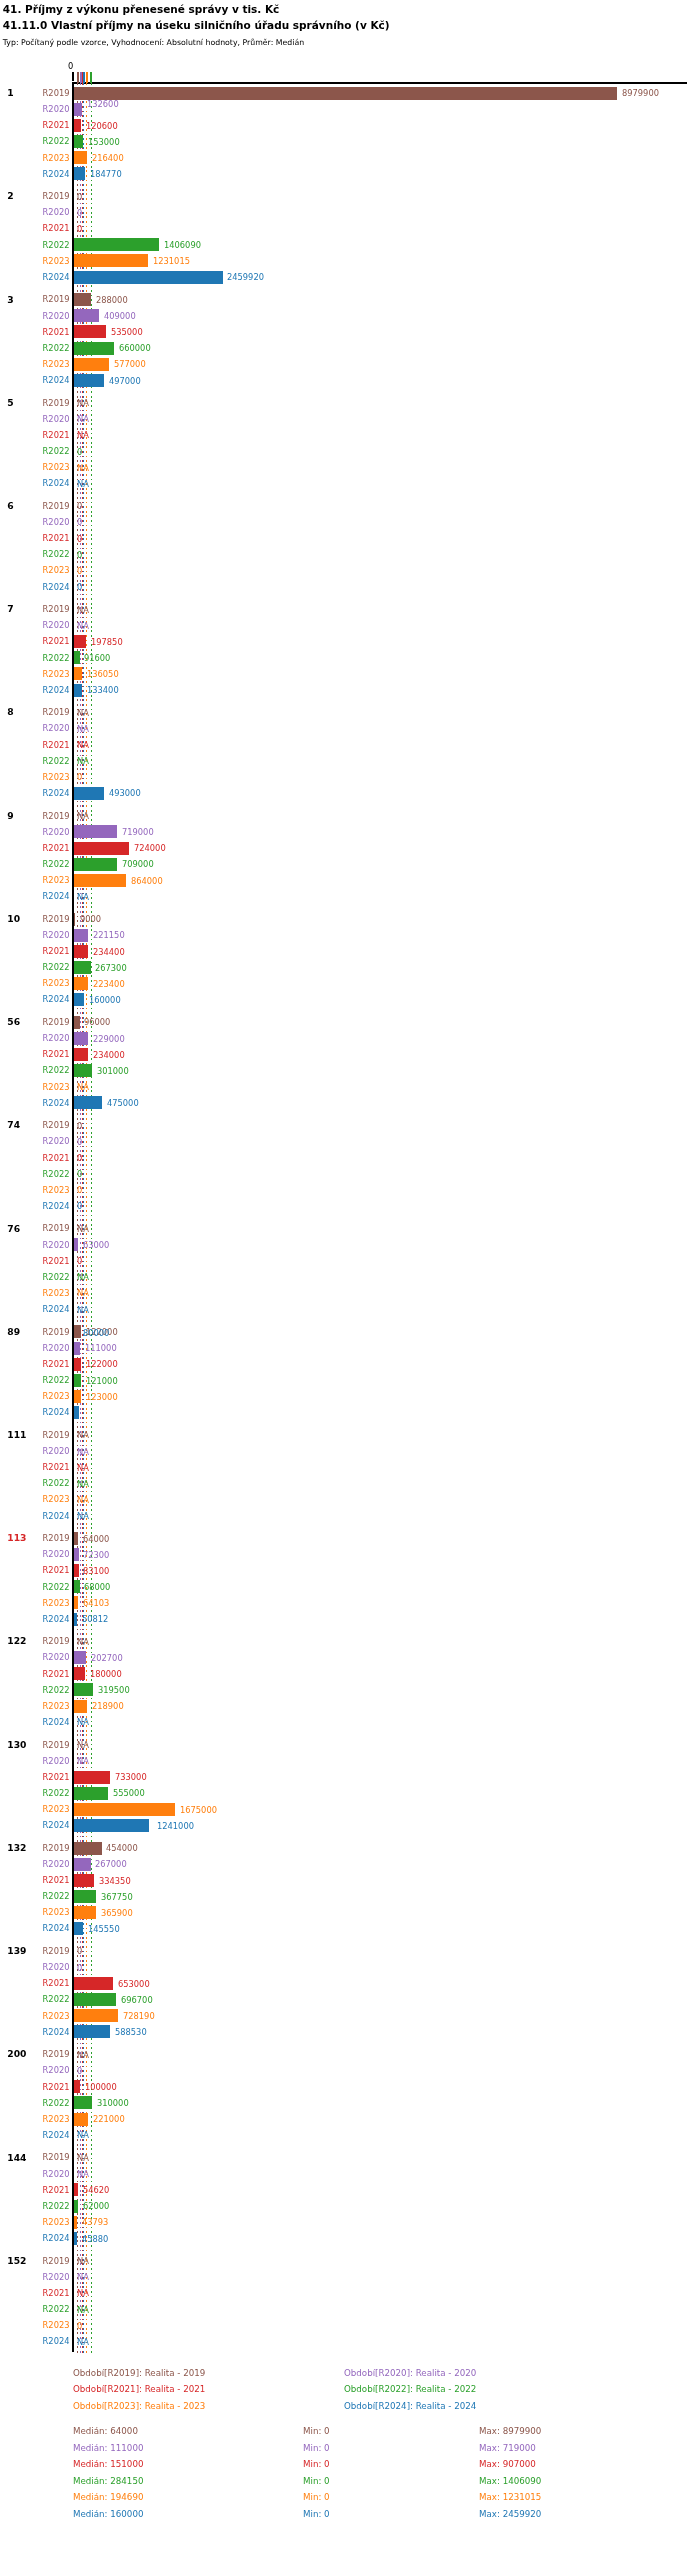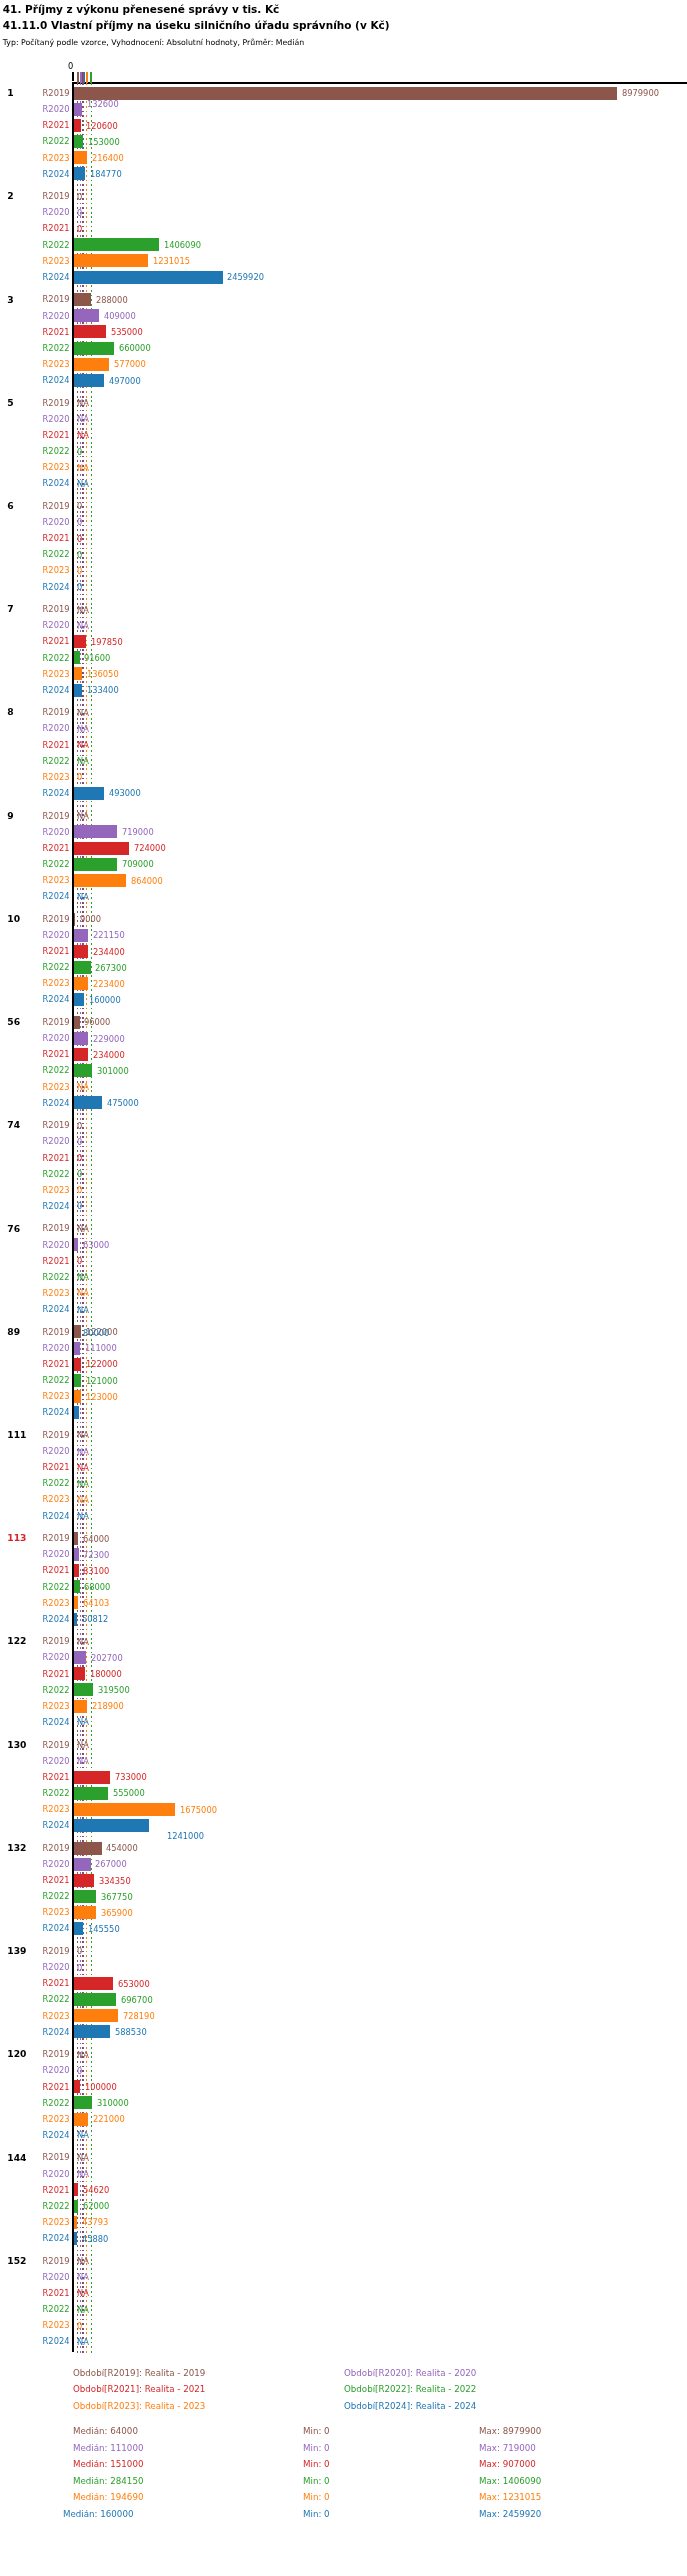--- a/index.html
+++ b/index.html
@@ -318,21 +318,21 @@
       <div class="bar" style="left: 74px; top: 1771px; width: 36px; background: rgb(214, 39, 40);"></div>
       <div class="vallab" style="left: 115px; top: 1772px; color: rgb(214, 39, 40);">733000</div>
       <div class="rowlab" style="left: 27.5px; top: 1788px; color: rgb(44, 160, 44);">R2022</div>
       <div class="bar" style="left: 74px; top: 1787px; width: 34px; background: rgb(44, 160, 44);"></div>
       <div class="vallab" style="left: 113px; top: 1788px; color: rgb(44, 160, 44);">555000</div>
       <div class="rowlab" style="left: 27.5px; top: 1804px; color: rgb(255, 127, 14);">R2023</div>
       <div class="bar" style="left: 74px; top: 1803px; width: 101px; background: rgb(255, 127, 14);"></div>
       <div class="vallab" style="left: 180px; top: 1805px; color: rgb(255, 127, 14);">1675000</div>
       <div class="rowlab" style="left: 27.5px; top: 1820px; color: rgb(31, 119, 180);">R2024</div>
       <div class="bar" style="left: 74px; top: 1819px; width: 75px; background: rgb(31, 119, 180);"></div>
-      <div class="vallab" style="left: 167px; top: 1821px; color: rgb(31, 119, 180); margin-top: 10px;">1241000</div>
+      <div class="vallab" style="left: 157px; top: 1821px; color: rgb(31, 119, 180);">1241000</div>
       <div class="glab" style="top: 1842px; color: rgb(0, 0, 0);">132</div>
       <div class="rowlab" style="left: 27.5px; top: 1843px; color: rgb(140, 86, 75);">R2019</div>
       <div class="bar" style="left: 74px; top: 1842px; width: 27.5px; background: rgb(140, 86, 75);"></div>
       <div class="vallab" style="left: 106px; top: 1843px; color: rgb(140, 86, 75);">454000</div>
       <div class="rowlab" style="left: 27.5px; top: 1859px; color: rgb(148, 103, 189);">R2020</div>
       <div class="bar" style="left: 74px; top: 1858px; width: 16.5px; background: rgb(148, 103, 189);"></div>
       <div class="vallab" style="left: 95px; top: 1859px; color: rgb(148, 103, 189);">267000</div>
       <div class="rowlab" style="left: 27.5px; top: 1875px; color: rgb(214, 39, 40);">R2021</div>
       <div class="bar" style="left: 74px; top: 1874px; width: 20px; background: rgb(214, 39, 40);"></div>
       <div class="vallab" style="left: 99px; top: 1876px; color: rgb(214, 39, 40);">334350</div>
@@ -355,21 +355,21 @@
       <div class="vallab" style="left: 118px; top: 1979px; color: rgb(214, 39, 40);">653000</div>
       <div class="rowlab" style="left: 27.5px; top: 1994px; color: rgb(44, 160, 44);">R2022</div>
       <div class="bar" style="left: 74px; top: 1993px; width: 42px; background: rgb(44, 160, 44);"></div>
       <div class="vallab" style="left: 121px; top: 1995px; color: rgb(44, 160, 44);">696700</div>
       <div class="rowlab" style="left: 27.5px; top: 2011px; color: rgb(255, 127, 14);">R2023</div>
       <div class="bar" style="left: 74px; top: 2009px; width: 44px; background: rgb(255, 127, 14);"></div>
       <div class="vallab" style="left: 123px; top: 2011px; color: rgb(255, 127, 14);">728190</div>
       <div class="rowlab" style="left: 27.5px; top: 2027px; color: rgb(31, 119, 180);">R2024</div>
       <div class="bar" style="left: 74px; top: 2025px; width: 36px; background: rgb(31, 119, 180);"></div>
       <div class="vallab" style="left: 115px; top: 2027px; color: rgb(31, 119, 180);">588530</div>
-      <div class="glab" style="top: 2048px; color: rgb(0, 0, 0);">120</div>
+      <div class="glab" style="top: 2048px; color: rgb(0, 0, 0);">200</div>
       <div class="rowlab" style="left: 27.5px; top: 2049px; color: rgb(140, 86, 75);">R2019</div>
       <div class="vallab" style="left: 77px; top: 2050px; color: rgb(140, 86, 75);">NA</div>
       <div class="rowlab" style="left: 27.5px; top: 2065px; color: rgb(148, 103, 189);">R2020</div>
       <div class="vallab" style="left: 77px; top: 2066px; color: rgb(148, 103, 189);">0</div>
       <div class="rowlab" style="left: 27.5px; top: 2082px; color: rgb(214, 39, 40);">R2021</div>
       <div class="bar" style="left: 74px; top: 2080px; width: 6.4px; background: rgb(214, 39, 40);"></div>
       <div class="vallab" style="left: 85px; top: 2082px; color: rgb(214, 39, 40);">100000</div>
       <div class="rowlab" style="left: 27.5px; top: 2098px; color: rgb(44, 160, 44);">R2022</div>
       <div class="bar" style="left: 74px; top: 2096px; width: 18.3px; background: rgb(44, 160, 44);"></div>
       <div class="vallab" style="left: 97px; top: 2098px; color: rgb(44, 160, 44);">310000</div>
@@ -431,19 +431,19 @@
     <span class="t stat" style="left: 479px; top: 2460px; color: rgb(214, 39, 40);">Max: 907000</span>
 
     <span class="t stat" style="left: 73px; top: 2477px; color: rgb(44, 160, 44);">Medián: 284150</span>
     <span class="t stat" style="left: 303px; top: 2477px; color: rgb(44, 160, 44);">Min: 0</span>
     <span class="t stat" style="left: 479px; top: 2477px; color: rgb(44, 160, 44);">Max: 1406090</span>
 
     <span class="t stat" style="left: 73px; top: 2493px; color: rgb(255, 127, 14);">Medián: 194690</span>
     <span class="t stat" style="left: 303px; top: 2493px; color: rgb(255, 127, 14);">Min: 0</span>
     <span class="t stat" style="left: 479px; top: 2493px; color: rgb(255, 127, 14);">Max: 1231015</span>
 
-    <span class="t stat" style="left: 63px; top: 2510px; color: rgb(31, 119, 180); text-align: right;">Medián: 160000</span>
+    <span class="t stat" style="left: 73px; top: 2510px; color: rgb(31, 119, 180); text-align: right;">Medián: 160000</span>
     <span class="t stat" style="left: 303px; top: 2510px; color: rgb(31, 119, 180);">Min: 0</span>
     <span class="t stat" style="left: 479px; top: 2510px; color: rgb(31, 119, 180);">Max: 2459920</span>
   </div>
 
 </div>
 
 
 </body></html>

